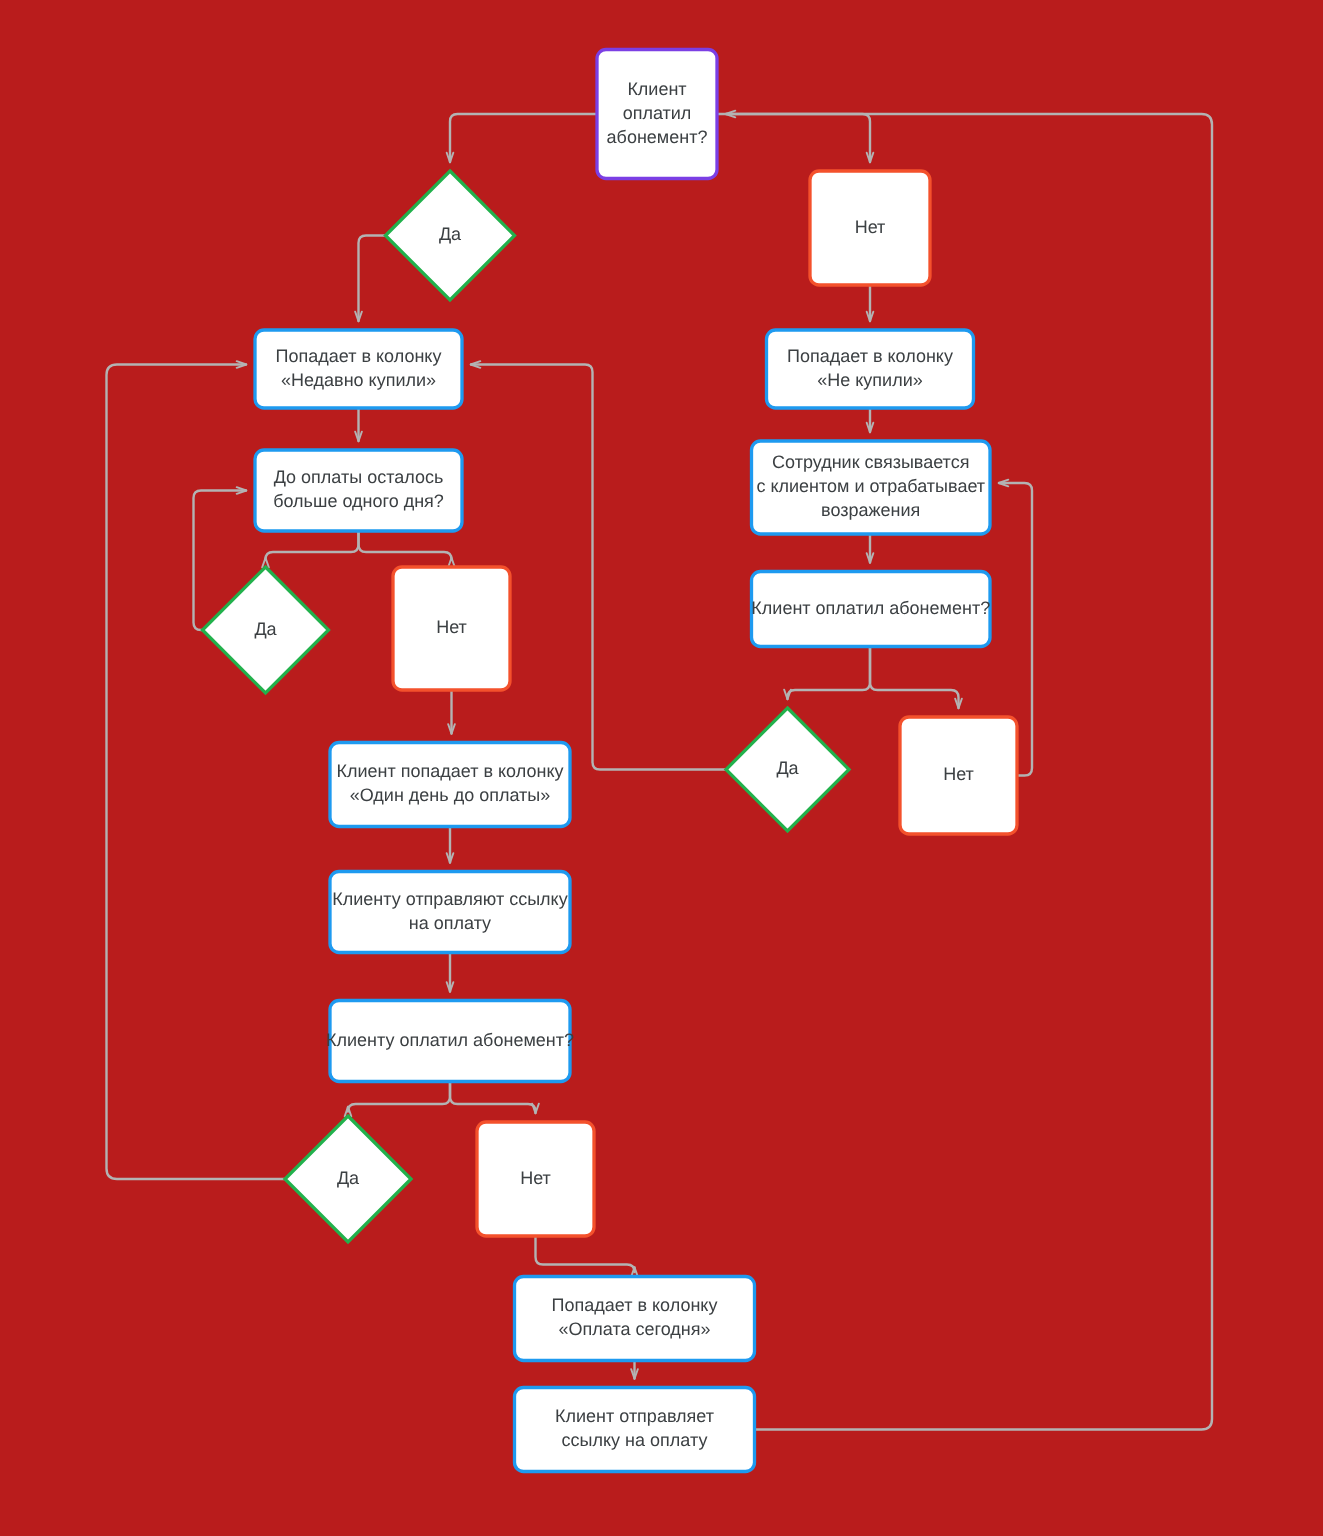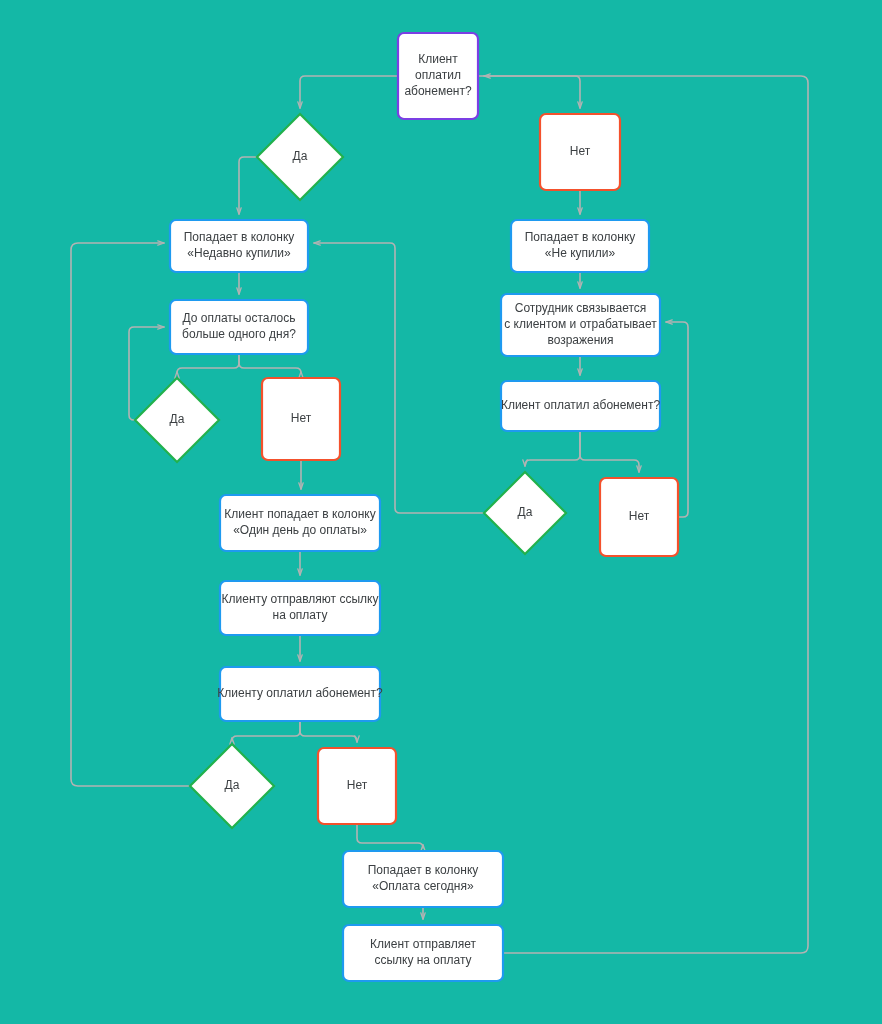--- a/index.html
+++ b/index.html
@@ -1,21 +1,21 @@
 <!DOCTYPE html>
 <html><head>
 <meta charset="utf-8">
 <title>Flowchart</title>
 <style>
   html,body{margin:0;padding:0;background:#ffffff;}
   body{
     font-family:"Liberation Sans","DejaVu Sans",sans-serif;
     width:882px;height:1024px;overflow:hidden;
   }
-  #flow-root{position:relative;width:882px;height:1024px;background:#14b8a6;text-align:right;}
+  #flow-root{position:relative;width:882px;height:1024px;background:#b91c1c;text-align:right;}
   svg#flow-svg{position:absolute;top:0;left:0;width:882px;height:1024px;}
   .edge{fill:none;stroke:#b3b3b3;stroke-width:1.6;stroke-linecap:round;stroke-linejoin:round;}
   .node-rect{rx:6;ry:6;}
   .node-label{
     font-family:"Liberation Sans","DejaVu Sans",sans-serif;
     font-size:12px;
     fill:#3c4043;
     text-anchor:middle;
     dominant-baseline:middle;
     white-space:pre;

